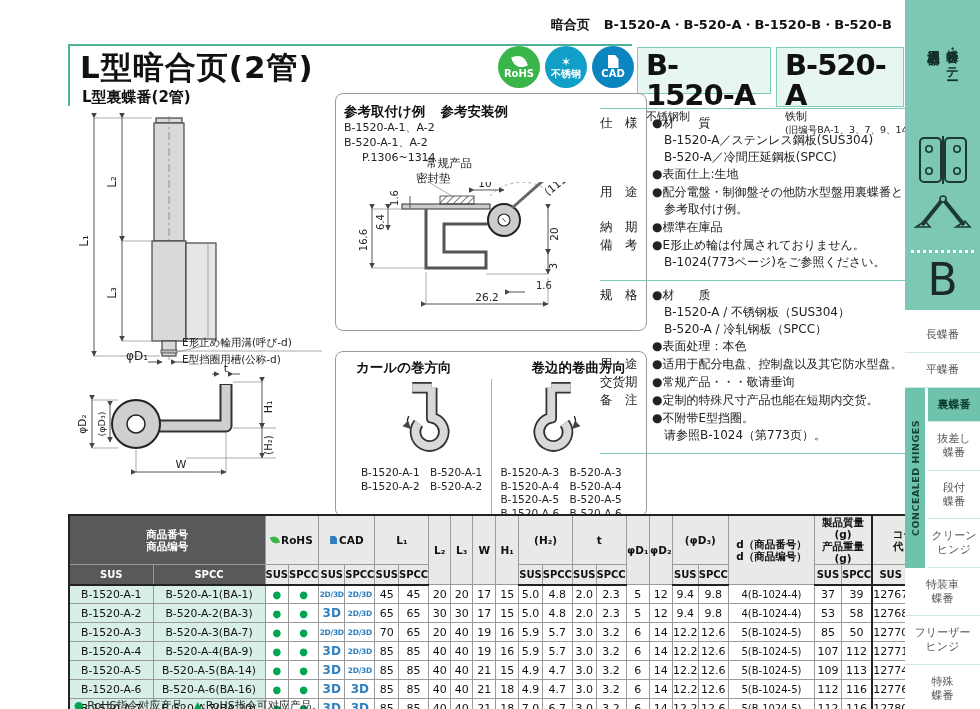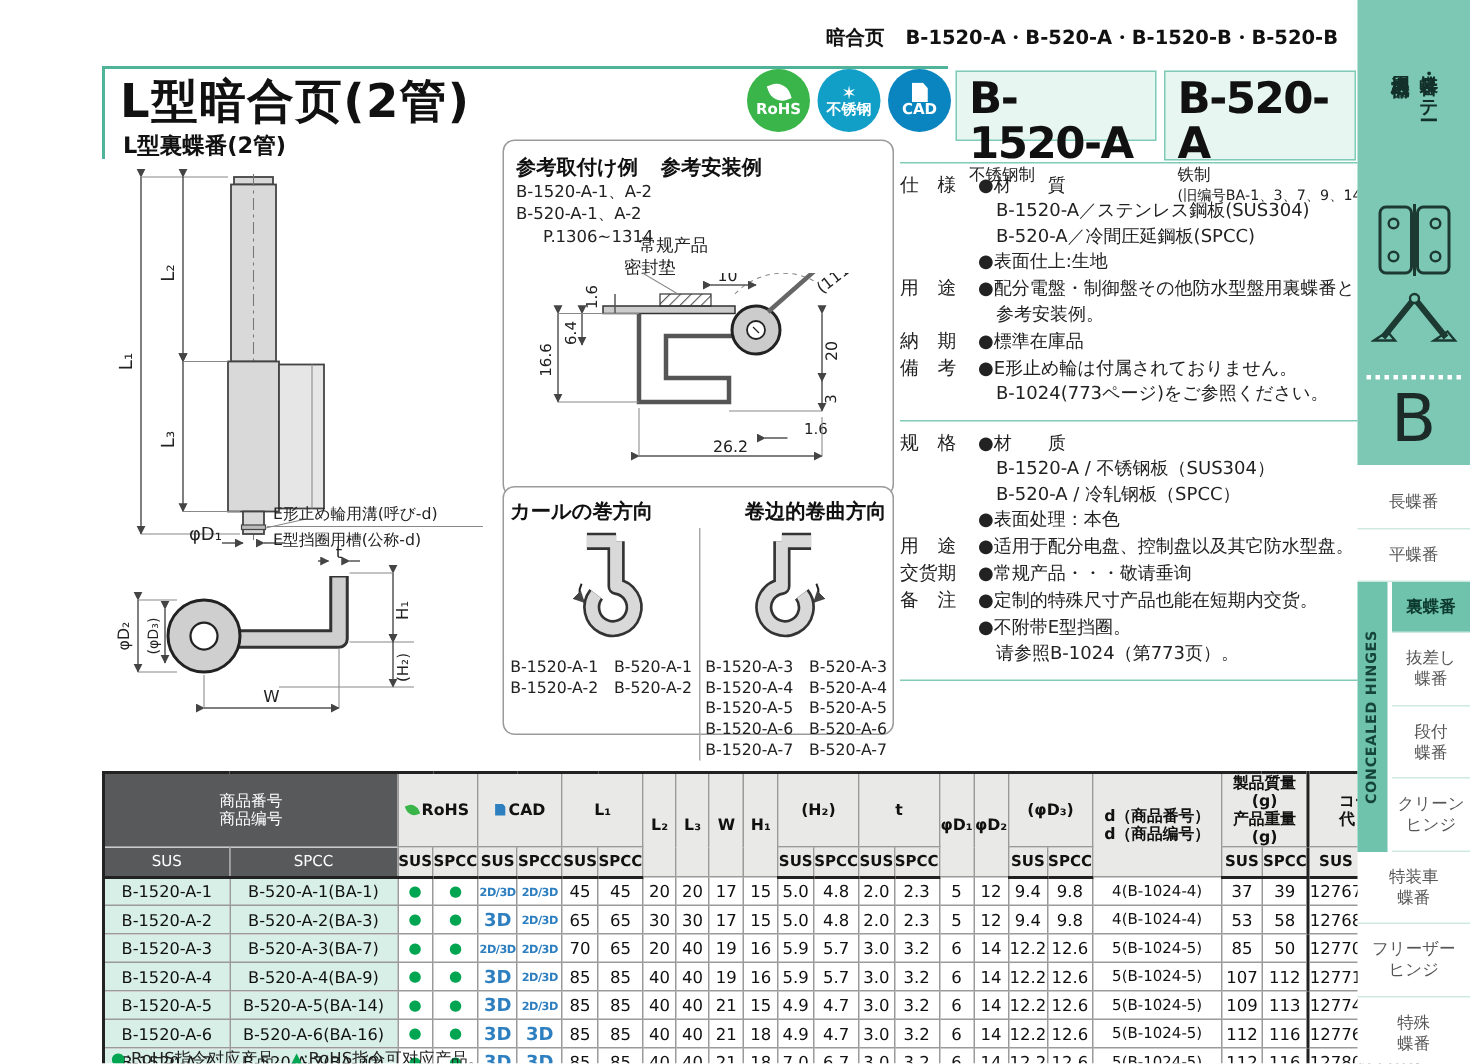--- a/index.html
+++ b/index.html
@@ -29,23 +29,23 @@
 
   
   .pbox { position:absolute; top:47px; background:#e7f6f0; border:1px solid #7fcbb8; padding:2px 6px 2px 8px; }
   .pbox1 { left:637px; width:134px; height:47px; }
   .pbox2 { left:776px; width:128px; height:60px; }
   .pcode { font-size:29px; font-weight:bold; color:#111; line-height:1.05; letter-spacing:-1px; }
   .pmat  { font-size:11px; text-align:left; color:#222; line-height:1.1; }
   .pold  { font-size:9.5px; text-align:center; color:#222; margin-top:1px; white-space:nowrap; }
 
   
-  .mid-box { position:absolute; left:335px; width:261px; border:1.5px solid #9b9b9b; border-radius:8px; background:#fff; }
+  .mid-box { position:absolute; left:335px; width:312px; border:1.5px solid #9b9b9b; border-radius:8px; background:#fff; }
   .box-install { top:93px; height:238px; padding:7px 8px; }
-  .box-curl { top:324px; height:166px; padding:7px 0; }
+  .box-curl { top:351px; height:166px; padding:7px 16px; }
   .bi-title { font-size:13.5px; font-weight:bold; color:#111; }
   .bi-line { font-size:11px; color:#222; line-height:1.35; }
   .bi-ind { margin-left:18px; }
   .pack { position:absolute; font-size:11.5px; color:#222; }
   .curl-titles { display:flex; justify-content:space-between; padding:0 4px; }
   .curl-cols { display:flex; margin-top:2px; }
   .curl-col { width:50%; display:flex; flex-direction:column; align-items:center; }
   .curl-col + .curl-col { border-left:1px solid #aaa; }
   .curl-list { font-size:10.5px; color:#222; line-height:1.3; margin-top:3px; white-space:nowrap; }
 
@@ -67,21 +67,21 @@
   .body-fill2 { fill:#e6e6e6; stroke:#444; stroke-width:1.2; }
 
   
   .tbl-wrap { position:absolute; left:68px; top:514px; }
   table { border-collapse:collapse; table-layout:fixed; }
   th,td { border:1px solid #9a9a9a; text-align:center; vertical-align:middle; overflow:hidden; }
   table { border:2px solid #222; }
   thead th { font-size:10.5px; line-height:1.15; font-weight:bold; background:#e9eae7; color:#111; }
   tr.h1 th { height:27px; }
   tr.h2 th { height:20px; font-size:10px; border-bottom:2px solid #222; }
-  th.th-dark { background:#58595b; color:#fff; font-weight:normal; }
+  th.th-dark { background:#58595b; color:#fff; font-weight:bold; }
   tbody td { height:19px; font-size:11px; color:#111; background:#fff; }
   td.prod { background:#d8efe7; font-size:10.8px; white-space:nowrap; }
   td.rohs { color:#00a551; font-size:10px; }
   td.cad { color:#2e7fc0; font-weight:bold; font-size:12px; }
   td.cad-sm { font-size:7.5px; letter-spacing:-0.3px; }
   td.dcol { font-size:10px; white-space:nowrap; }
   .hvl { border-left:2px solid #222 !important; }
   .hdr-ic { display:inline-flex; align-items:center; gap:2px; justify-content:center; }
   .leaf-sm { width:8px; height:8px; background:#3ab54a; border-radius:0 75% 0 75%; transform:rotate(-20deg); display:inline-block; }
   .doc-sm { width:7px; height:8px; background:#2e7fc0; clip-path:polygon(0 0,70% 0,100% 30%,100% 100%,0 100%); display:inline-block; }
@@ -313,21 +313,21 @@
             <div class="spec-line">●材　　質</div>
             <div class="spec-line">　B-1520-A／ステンレス鋼板(SUS304)</div>
             <div class="spec-line">　B-520-A／冷間圧延鋼板(SPCC)</div>
             <div class="spec-line">●表面仕上:生地</div>
           </div>
         </div>
         <div class="spec-row">
           <div class="spec-label">用　途</div>
           <div class="spec-lines">
             <div class="spec-line">●配分電盤・制御盤その他防水型盤用裏蝶番と</div>
-            <div class="spec-line">　参考安装例。</div>
+            <div class="spec-line">　参考取付け例。</div>
           </div>
         </div>
         <div class="spec-row">
           <div class="spec-label">納　期</div>
           <div class="spec-lines">
             <div class="spec-line">●標準在庫品</div>
           </div>
         </div>
         <div class="spec-row">
           <div class="spec-label">備　考</div>

